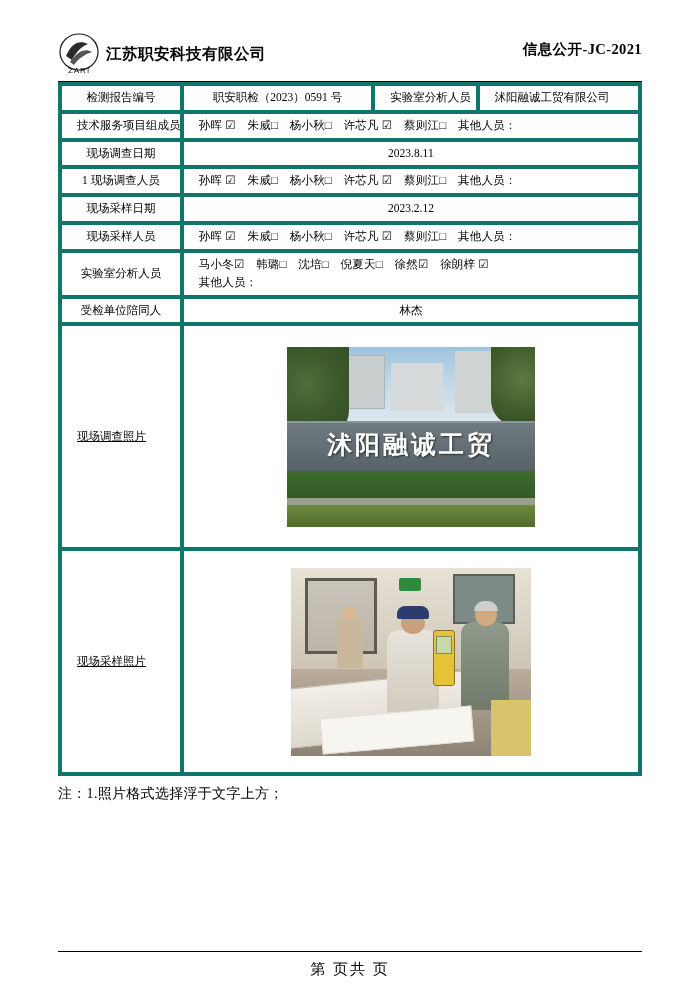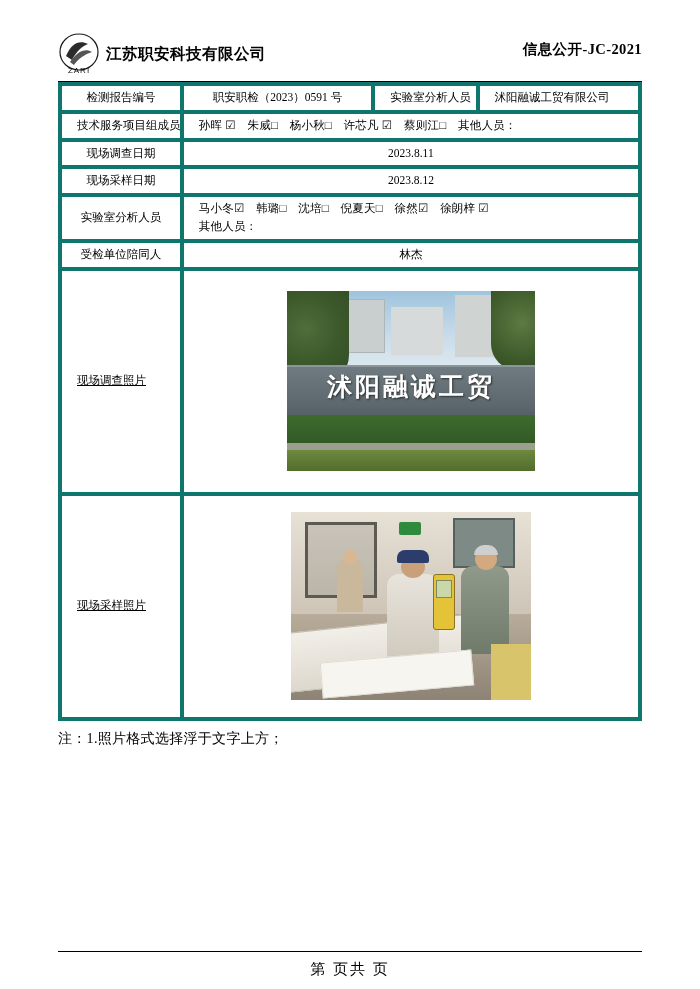--- a/index.html
+++ b/index.html
@@ -142,21 +142,21 @@
   }
   .p1-sign {
     position: absolute;
     left: 0; right: 0; top: 44%;
     text-align: center;
     color: #ffffff;
     font-size: 25px;
     font-weight: bold;
     letter-spacing: 3px;
     text-shadow: 1px 1px 2px rgba(0,0,0,.6);
-    font-family: Liberation Mono, monospace;
+    font-family: Liberation Serif, serif;
   }
   .p1-hedge {
     position: absolute; left: 0; right: 0; top: 69%; height: 20%;
     background: linear-gradient(#3f6b2e, #2f5423);
   }
   .p1-grass {
     position: absolute; left: 0; right: 0; bottom: 0; height: 12%;
     background: linear-gradient(#6d8a3f, #526c2c);
   }
   .p1-path {
@@ -309,22 +309,30 @@
       </tr>
       <tr>
         <td class="lbl">技术服务项目组成员</td>
         <td class="c-left members" colspan="3">孙晖 ☑　朱威□　杨小秋□　许芯凡 ☑　蔡则江□　其他人员：</td>
       </tr>
       <tr>
         <td class="lbl">现场调查日期</td>
         <td class="c-center" colspan="3">2023.8.11</td>
       </tr>
       <tr>
+        <td class="lbl">1 现场调查人员</td>
+        <td class="c-left members" colspan="3">孙晖 ☑　朱威□　杨小秋□　许芯凡 ☑　蔡则江□　其他人员：</td>
+      </tr>
+      <tr>
         <td class="lbl">现场采样日期</td>
-        <td class="c-center" colspan="3">2023.8.12</td>
+        <td class="c-center" colspan="3">2023.2.12</td>
+      </tr>
+      <tr>
+        <td class="lbl">现场采样人员</td>
+        <td class="c-left members" colspan="3">孙晖 ☑　朱威□　杨小秋□　许芯凡 ☑　蔡则江□　其他人员：</td>
       </tr>
       <tr>
         <td class="lbl">实验室分析人员</td>
         <td class="c-left members" colspan="3">
           <div>马小冬☑　韩璐□　沈培□　倪夏天□　徐然☑　徐朗梓 ☑</div>
           <div>其他人员：</div>
         </td>
       </tr>
       <tr>
         <td class="lbl">受检单位陪同人</td>

